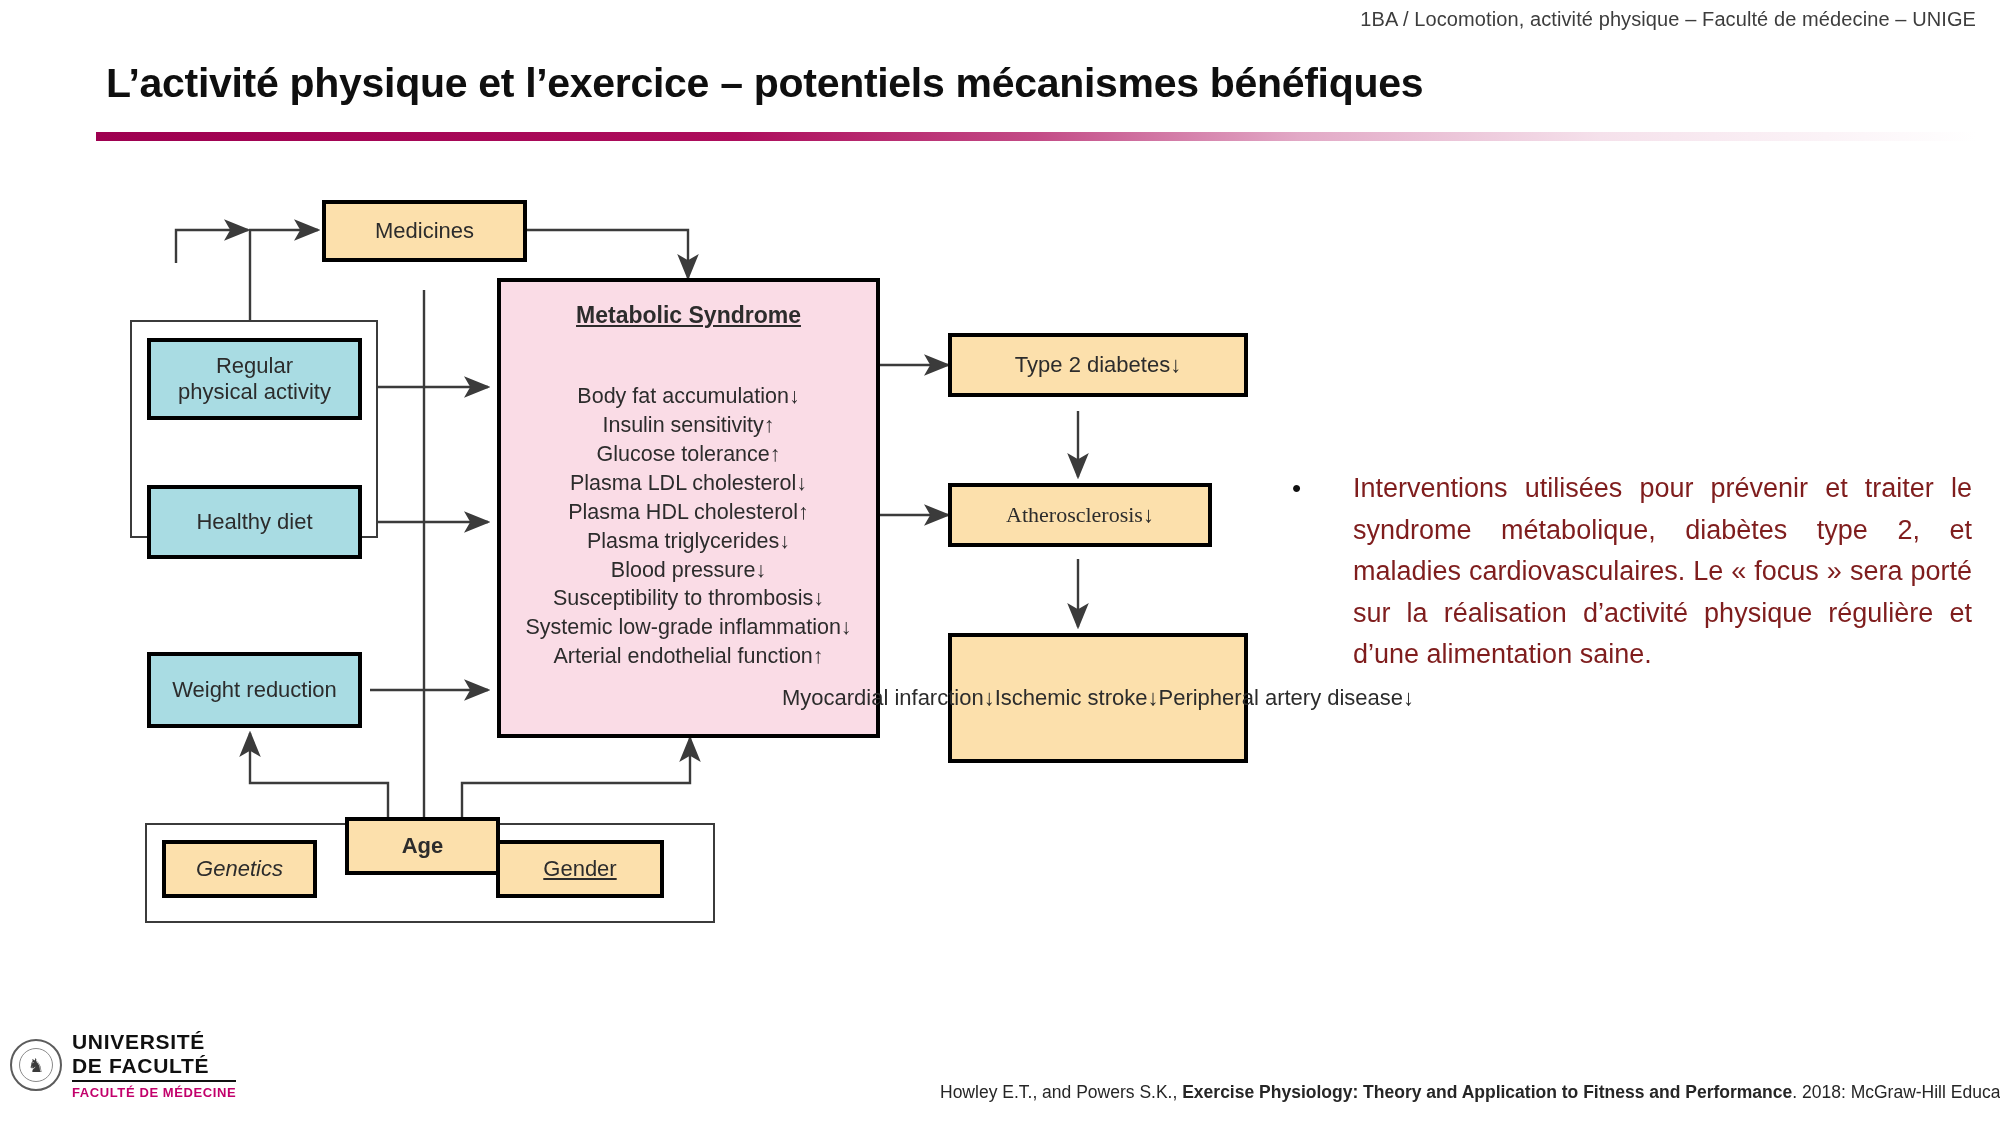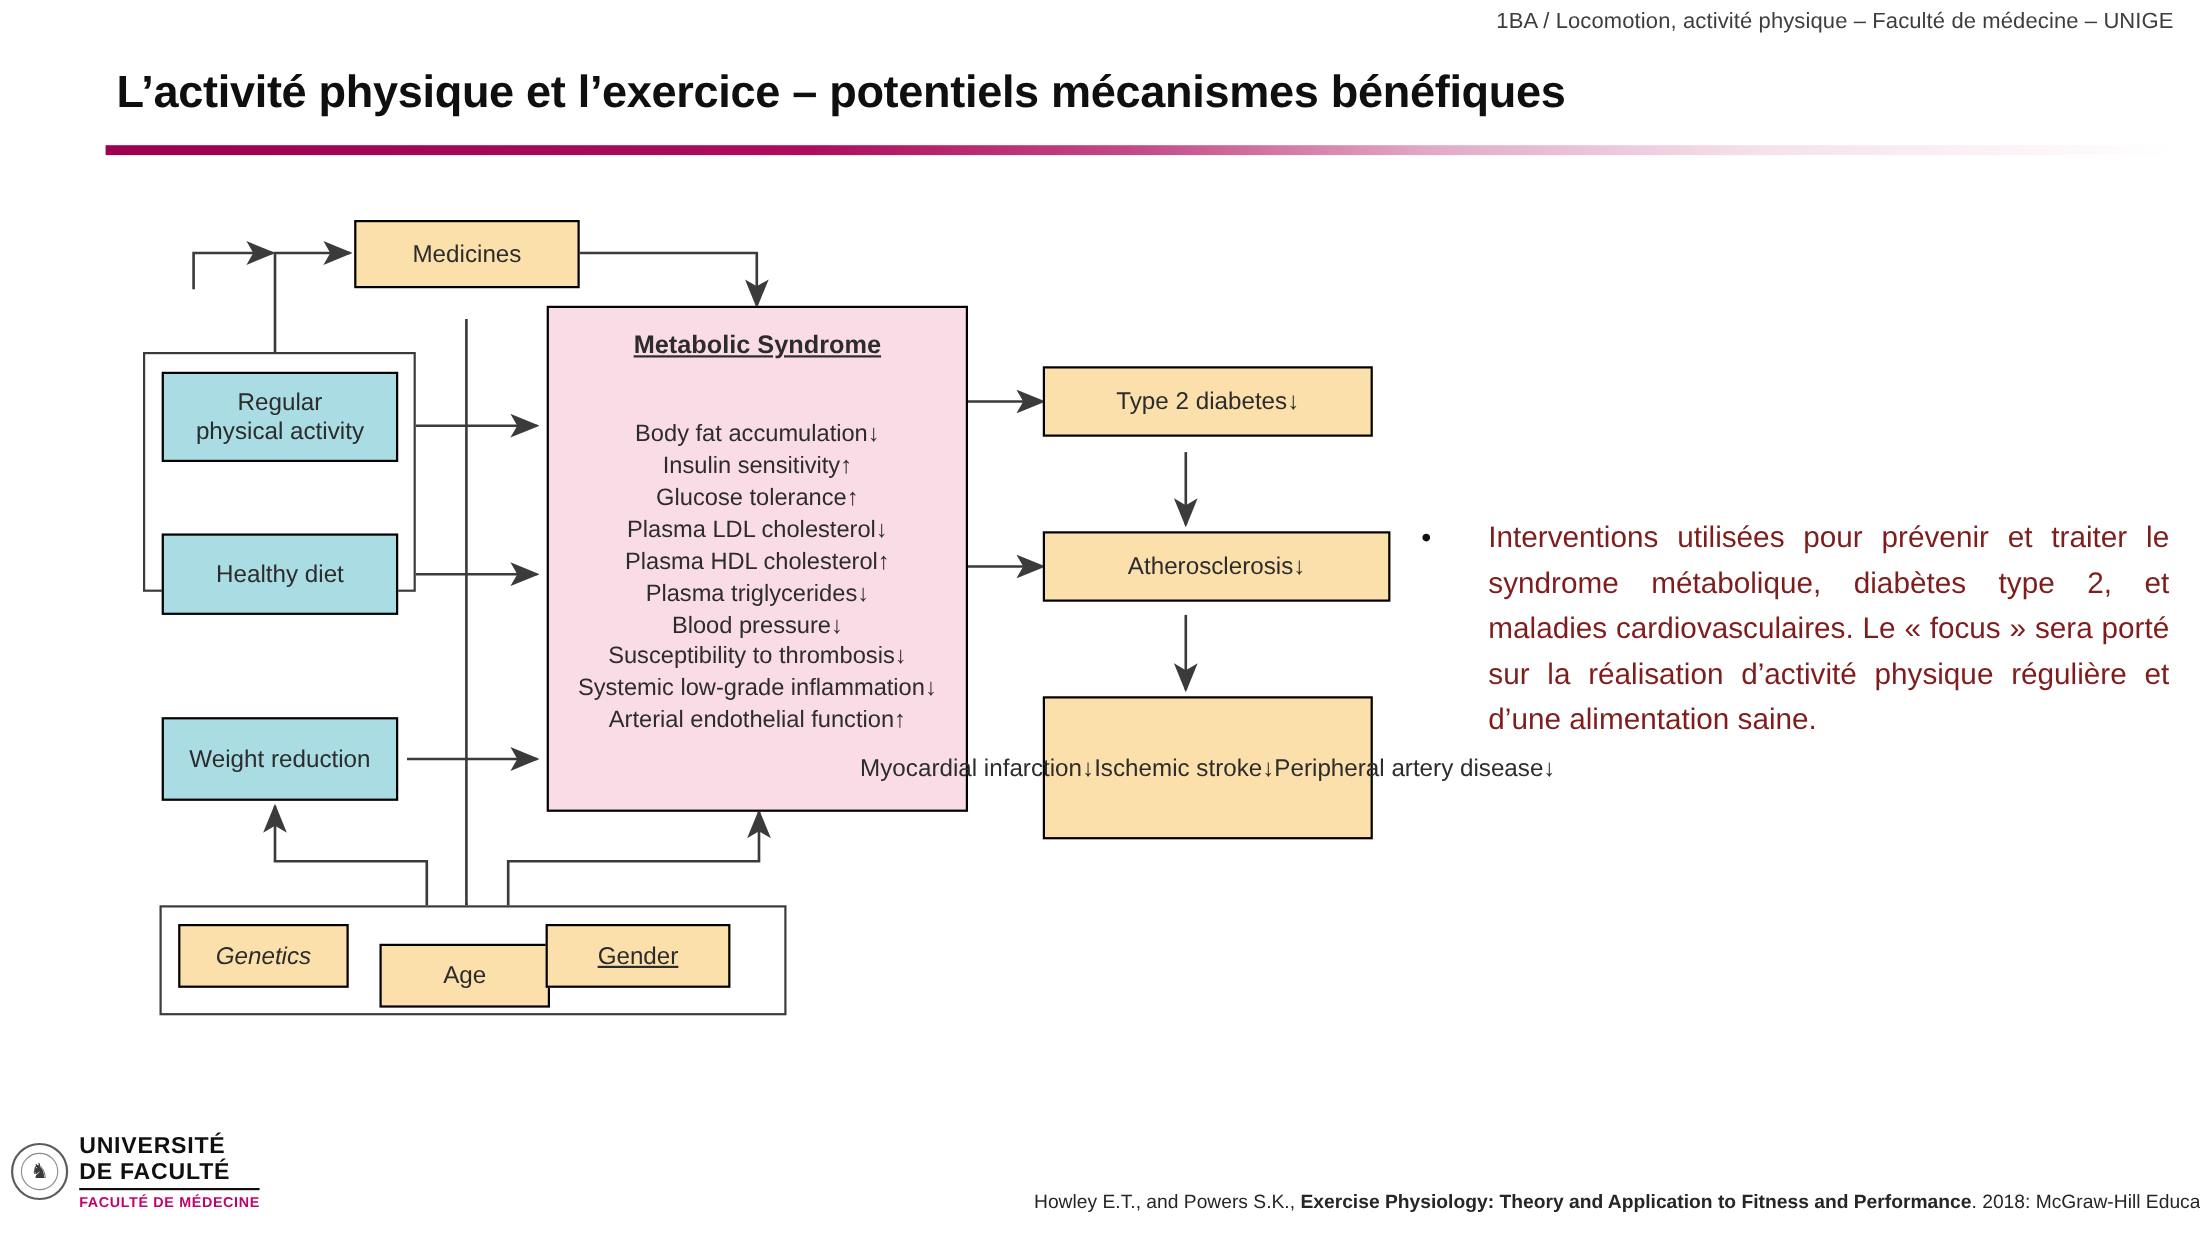--- a/index.html
+++ b/index.html
@@ -27,21 +27,21 @@
     position: absolute; left: 96px; top: 132px;
     width: 1880px; height: 9px;
     background: linear-gradient(to right, #9e0050 0%, #ad0d5c 34%, #c34b86 50%, #e2a9c6 64%, #f5e1eb 80%, #ffffff 100%);
   }
 
   
   .figure { position: absolute; left: 0px; top: 215px; width: 1270px; height: 760px; }
 
   .box {
     position: absolute;
-    border: 2px solid #000000;
+    border: 4px solid #000000;
     display: flex; align-items: center; justify-content: center;
     text-align: center;
     color: #2c2c2c;
     font-size: 22px;
     line-height: 1.18;
   }
   .box.tan   { background: #fce0ac; }
   .box.teal  { background: #a9dce3; }
   .box.pink  { background: #fadce6; }
   .box.plain { background: transparent; border: 2px solid #3b3b3b; }
@@ -182,21 +182,21 @@
 
     <div class="box teal" style="left:147px; top:437px; width:215px; height:76px;">
       <span>Weight reduction</span>
     </div>
 
     <div class="box plain" style="left:145px; top:608px; width:570px; height:100px; background:#fff;"></div>
 
     <div class="box tan" style="left:162px; top:625px; width:155px; height:58px;font-style:italic;">
       <span>Genetics</span>
     </div>
-    <div class="box tan" style="left:345px; top:643px; width:155px; height:58px;">
+    <div class="box tan" style="left:345px; top:602px; width:155px; height:58px;font-weight:bold;">
       <span>Age</span>
     </div>
     <div class="box tan" style="left:496px; top:625px; width:168px; height:58px;text-decoration:underline;">
       <span>Gender</span>
     </div>
 
     <div class="box pink" style="left:497px; top:63px; width:383px; height:460px; flex-direction:column; justify-content:flex-start; padding-top:20px;gap:41px;">
       <span class="ms-title">Metabolic Syndrome</span>
       <div class="ms-list">
         <div class="ms-item">Body fat accumulation↓</div>
@@ -209,21 +209,21 @@
         <div class="ms-item">Susceptibility to thrombosis↓</div>
         <div class="ms-item">Systemic low-grade inflammation↓</div>
         <div class="ms-item">Arterial endothelial function↑</div>
       </div>
     </div>
 
     <div class="box tan" style="left:948px; top:118px; width:300px; height:64px;">
       <span>Type 2 diabetes↓</span>
     </div>
 
-    <div class="box tan" style="left:948px; top:268px; width:316px; height:64px;">
+    <div class="box tan" style="left:948px; top:268px; width:264px; height:64px;font-family:Liberation Serif, serif;">
       <span>Atherosclerosis↓</span>
     </div>
 
     <div class="box tan" style="left:948px; top:418px; width:300px; height:130px; flex-direction:row;">
       <div class="out-item">Myocardial infarction↓</div>
       <div class="out-item">Ischemic stroke↓</div>
       <div class="out-item">Peripheral artery disease↓</div>
     </div>
 
   </div>

